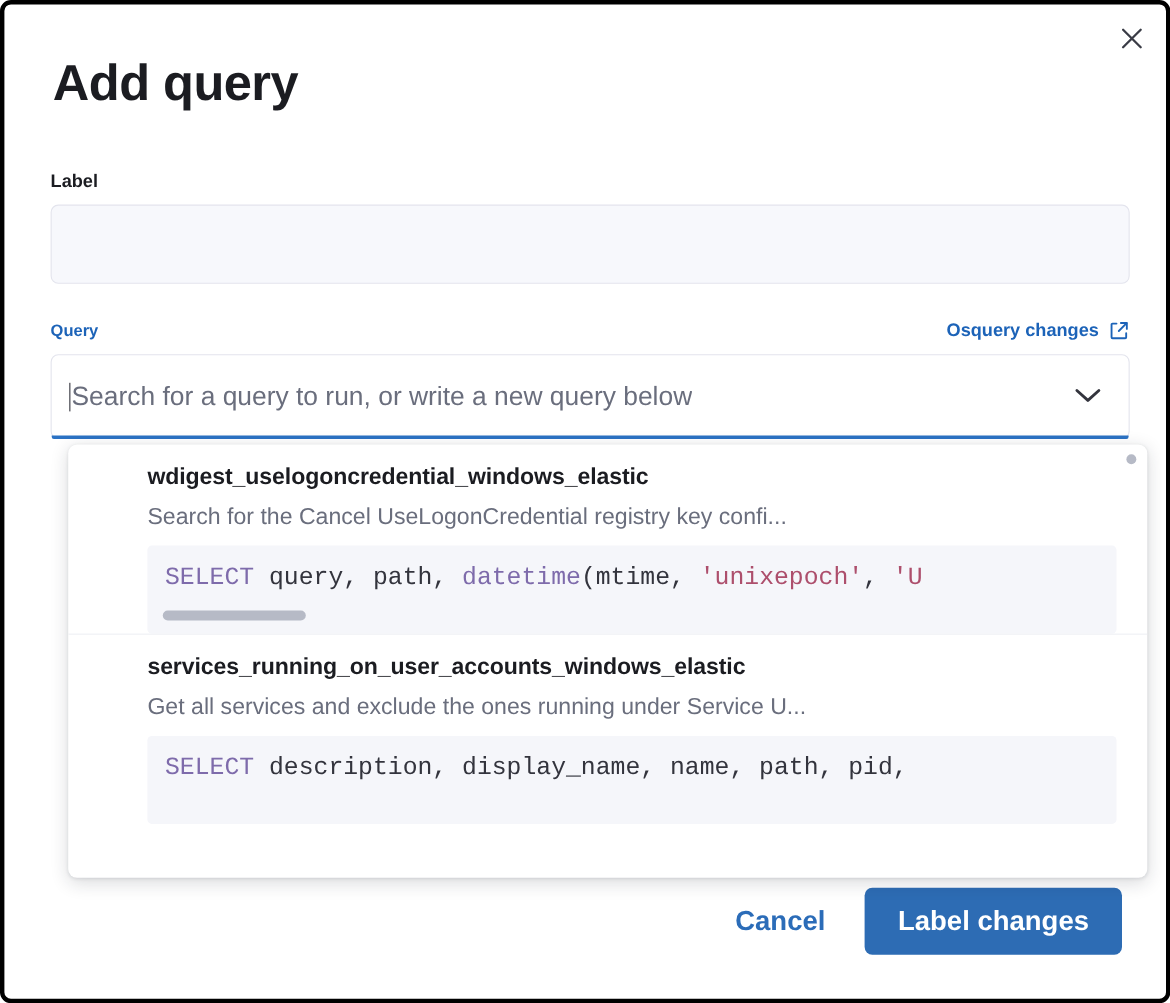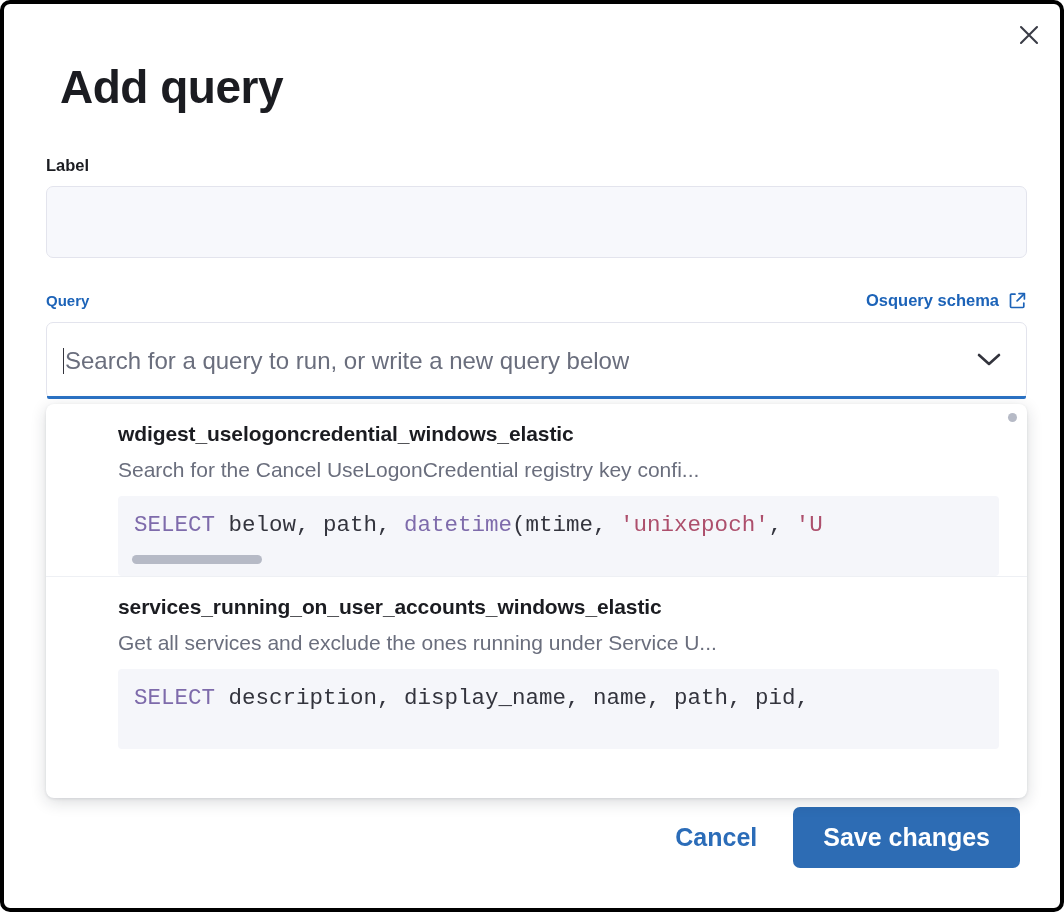--- a/index.html
+++ b/index.html
@@ -40,21 +40,21 @@
     padding: 0;
     cursor: pointer;
   }
   .close-btn svg { display: block; }
 
   
   .modal-title {
     position: absolute;
     top: 42px;
     left: 40px;
-    margin: 16px;
+    margin: 4px;
     font-size: 46px;
     line-height: 1.1;
     font-weight: 700;
     letter-spacing: -0.5px;
     color: #1b1c21;
   }
 
   
   .form-area {
     position: absolute;
@@ -162,21 +162,21 @@
     border: none;
     padding: 6px;
     cursor: pointer;
     display: flex;
   }
 
   
   .dropdown {
     position: absolute;
     top: 82px;
-    left: 0;
+    left: 16px;
     width: 981px;
     height: 394px;
     box-sizing: border-box;
     background: #ffffff;
     border-radius: 8px;
     box-shadow: 0 4px 16px rgba(22, 28, 45, 0.16), 0 1px 3px rgba(22,28,45,0.10);
     overflow: hidden;
     z-index: 20;
   }
 
@@ -301,21 +301,21 @@
   <h1 class="modal-title">Add query</h1>
 
   <div class="form-area">
 
     <label class="field-label">Label</label>
     <input class="text-input" type="text" value="" style="">
 
     <div class="row-between">
       <span class="query-label">Query</span>
       <a class="schema-link">
-        <span>Osquery schema</span>
+        <span>Osquery changes</span>
         <span>
           <svg width="19" height="19" viewBox="0 0 19 19" aria-hidden="true">
             <path d="M7 3.2 H3.4 A0.9 0.9 0 0 0 2.5 4.1 V15.6 A0.9 0.9 0 0 0 3.4 16.5 H14.9 A0.9 0.9 0 0 0 15.8 15.6 V12" fill="none" stroke="#1c63b8" stroke-width="1.7" stroke-linecap="round"></path>
             <path d="M11 2.6 H16.4 V8" fill="none" stroke="#1c63b8" stroke-width="1.7" stroke-linecap="round" stroke-linejoin="round"></path>
             <path d="M16.2 2.8 L9.1 9.9" fill="none" stroke="#1c63b8" stroke-width="1.7" stroke-linecap="round"></path>
           </svg>
         </span>
       </a>
     </div>
 
@@ -332,34 +332,34 @@
         </button>
       </div>
 
       <div class="dropdown">
         <div class="dropdown-scrolldot"></div>
 
         <div class="option">
           <div class="option-title">wdigest_uselogoncredential_windows_elastic</div>
           <div class="option-desc">Search for the Cancel UseLogonCredential registry key confi...</div>
           <div class="code-block">
-            <div class="code-line"><span class="tok-kw">SELECT</span><span class="tok-id"> below, path, </span><span class="tok-fn">datetime</span><span class="tok-id">(mtime, </span><span class="tok-str">'unixepoch'</span><span class="tok-id">, </span><span class="tok-str">'U</span></div>
+            <div class="code-line"><span class="tok-kw">SELECT</span><span class="tok-id"> query, path, </span><span class="tok-fn">datetime</span><span class="tok-id">(mtime, </span><span class="tok-str">'unixepoch'</span><span class="tok-id">, </span><span class="tok-str">'U</span></div>
             <div class="code-scrollbar"></div>
           </div>
         </div>
 
         <div class="option">
           <div class="option-title">services_running_on_user_accounts_windows_elastic</div>
           <div class="option-desc">Get all services and exclude the ones running under Service U...</div>
           <div class="code-block">
             <div class="code-line"><span class="tok-kw">SELECT</span><span class="tok-id"> description, display_name, name, path, pid,</span></div>
           </div>
         </div>
       </div>
     </div>
   </div>
 
   <div class="footer">
     <button class="btn-cancel">Cancel</button>
-    <button class="btn-save">Save changes</button>
+    <button class="btn-save">Label changes</button>
   </div>
 
 </div>
 
 </body></html>

